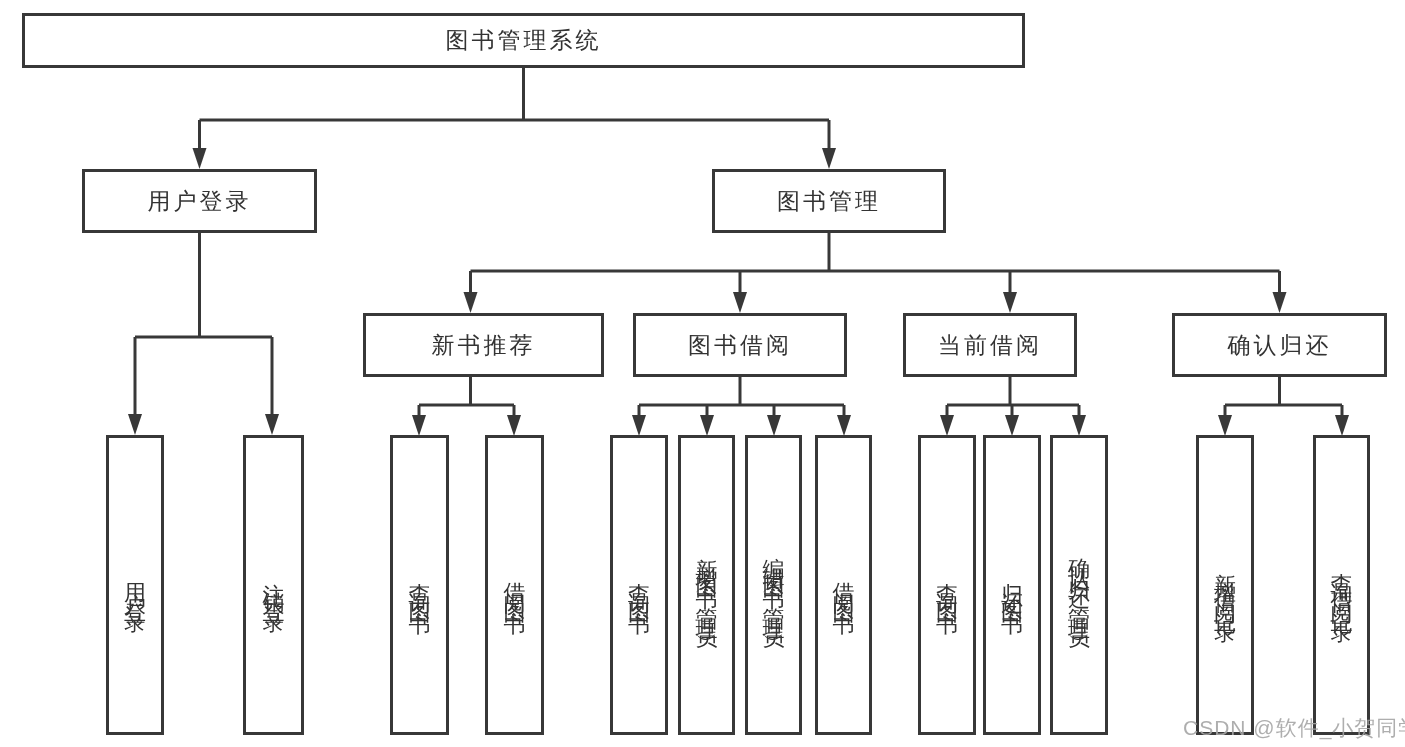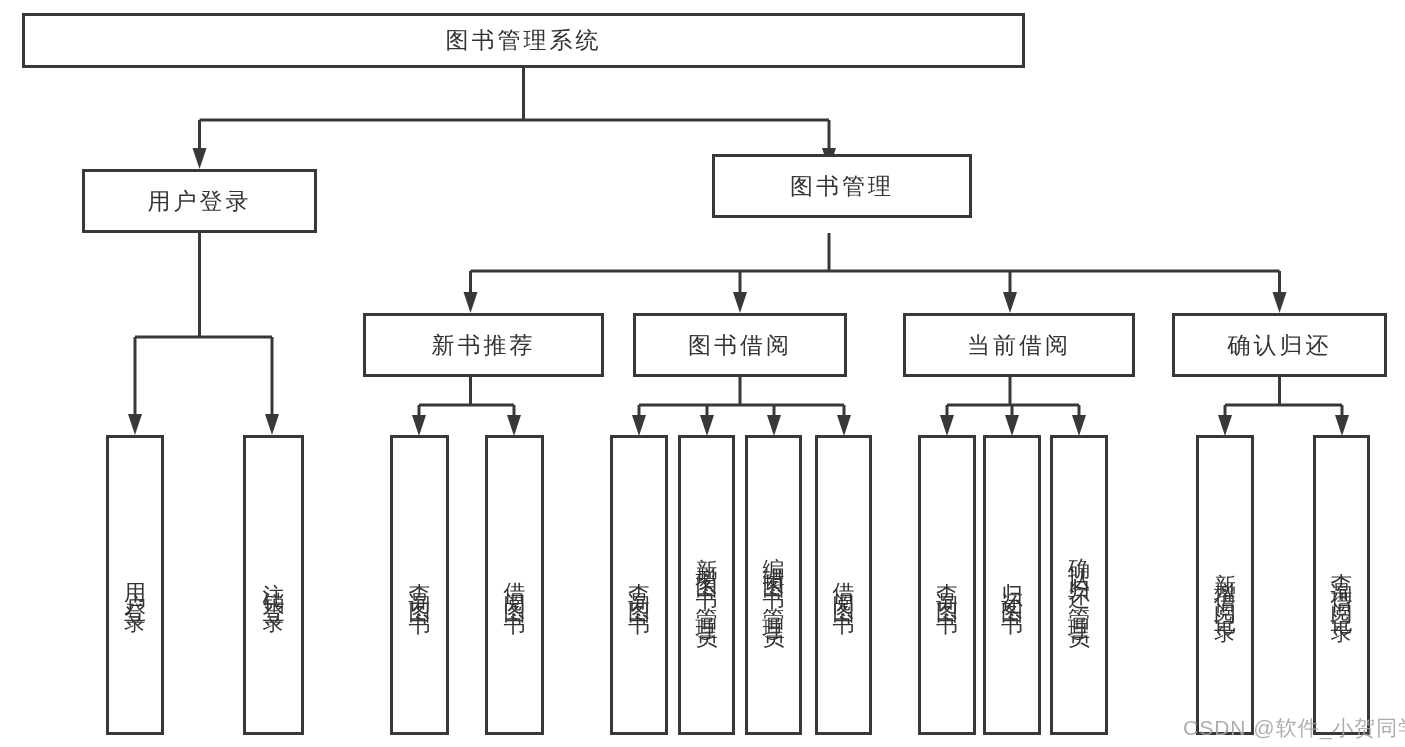--- a/index.html
+++ b/index.html
@@ -139,25 +139,25 @@
       <path d="M1225 405 V417"></path>
       <polygon points="1218,415 1232,415 1225,436"></polygon>
       <path d="M1342 405 V417"></path>
       <polygon points="1335,415 1349,415 1342,436"></polygon>
     </g>
   </svg>
 
   <div class="node hbox" style="left:22px; top:13px; width:1003px; height:55px;">图书管理系统</div>
 
   <div class="node hbox" style="left:82px; top:169px; width:235px; height:64px;">用户登录</div>
-  <div class="node hbox" style="left:712px; top:154px; width:260px; height:64px;">图书管理</div>
+  <div class="node hbox" style="left:712px; top:169px; width:234px; height:64px;">图书管理</div>
 
   <div class="node hbox" style="left:363px; top:313px; width:241px; height:64px;">新书推荐</div>
   <div class="node hbox" style="left:633px; top:313px; width:214px; height:64px;">图书借阅</div>
-  <div class="node hbox" style="left:903px; top:313px; width:232px; height:64px;">当前借阅</div>
+  <div class="node hbox" style="left:903px; top:313px; width:174px; height:64px;">当前借阅</div>
   <div class="node hbox" style="left:1172px; top:313px; width:215px; height:64px;">确认归还</div>
 
   <div class="node vbox" style="left:106px; top:435px; width:58px; height:300px;">
     <span class="vtext">用户登录</span>
   </div>
   <div class="node vbox" style="left:243px; top:435px; width:61px; height:300px;">
     <span class="vtext">注销登录</span>
   </div>
 
   <div class="node vbox" style="left:390px; top:435px; width:59px; height:300px;">

